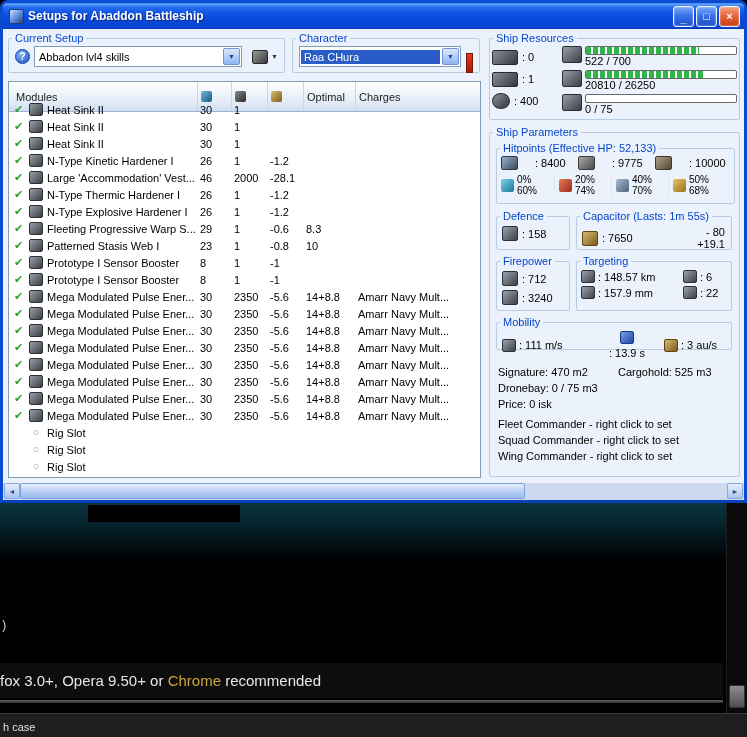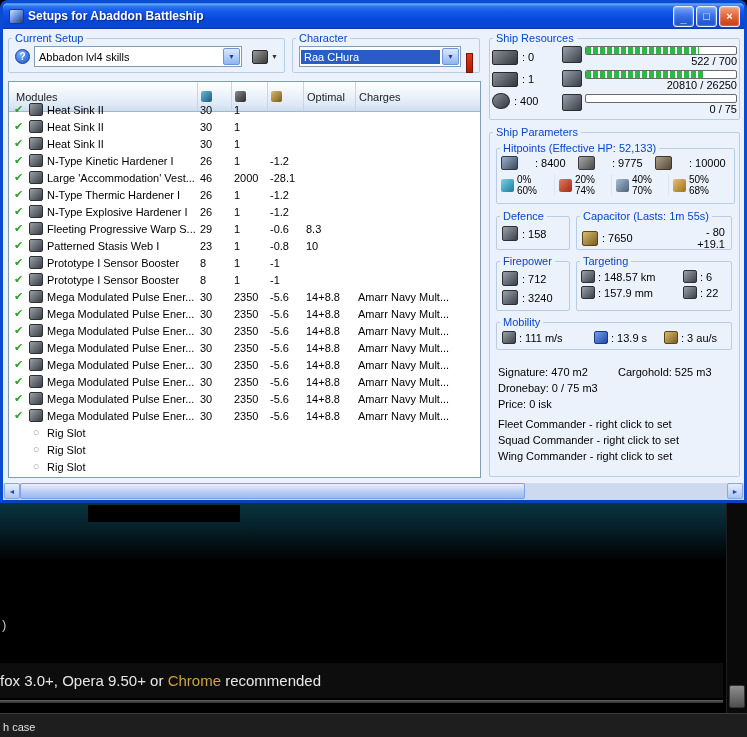--- a/index.html
+++ b/index.html
@@ -85,21 +85,21 @@
   .res-flex { display:flex; padding:2px 2px 0 2px; }
   .res-slots { width:70px; }
   .res-slot { display:flex; align-items:center; height:22px; gap:4px; }
   .ricon { width:26px; height:15px; border-radius:2px;
     background:linear-gradient(135deg,#8a9098,#33373d); border:1px solid #26292e; }
   .ricon.cal { width:18px; height:16px; border-radius:50%; }
   .res-bars { flex:1; }
   .bar-row { display:flex; align-items:flex-start; height:24px; gap:3px; }
   .bicon { width:20px; height:17px; border-radius:2px;
     background:linear-gradient(135deg,#98a0aa,#3a3e46); border:1px solid #2a2d33; }
-  .bar-stack { flex:1;text-align:right; }
+  .bar-stack { flex:1; }
   .bar-track { height:9px; border:1px solid #6a6a6a; background:#fff; border-radius:2px; overflow:hidden; }
   .bar-fill { height:100%; background:repeating-linear-gradient(90deg,#2eb648 0 5px,rgba(0,0,0,0) 5px 7px); }
   .bar-label { display:block; line-height:12px; }
 
   
   .param-grp { left:486px; top:97px; width:251px; height:351px; }
   .param-grp fieldset.sub { position:absolute; margin:0; padding:0; border:1px solid #b9cde2; border-radius:2px; }
   .param-grp fieldset.sub legend { font-size:11px; color:#0847cc; margin-left:3px; padding:0 3px; }
 
   .hp-grp { left:6px; top:4px; width:236px; height:62px; }
@@ -133,21 +133,21 @@
   .targ-grp { left:86px; top:117px; width:156px; height:56px; }
   .targ-row { display:flex; align-items:center; padding:3px 2px 0 4px; }
   .targ-row .cell1 { width:102px; display:flex; align-items:center; gap:3px; }
   .targ-row .cell2 { display:flex; align-items:center; gap:3px; }
   .t-icon { width:14px; height:13px; border-radius:2px;
     background:linear-gradient(135deg,#9aa2ac,#3c4048); border:1px solid #2c2f35; }
 
   .mob-grp { left:6px; top:178px; width:236px; height:34px; }
   .mob-row { display:flex; align-items:center; padding:3px 2px 0 5px; gap:4px; }
   .mob-row .mcell { display:flex; align-items:center; gap:3px; }
-  .mob-row .mcell:nth-child(1){ width:88px; } .mob-row .mcell:nth-child(2){ width:66px; }
+  .mob-row .mcell:nth-child(1){ width:88px; } .mob-row .mcell:nth-child(2){ width:66px;flex-direction:column; }
 
   .stats { position:absolute; left:8px; top:226px; line-height:16px; }
   .stats .row2 { display:flex; }
   .stats .row2 span:first-child { width:120px; }
   .cmd { margin-top:4px; line-height:16px; }
 
   
   .hscroll { position:absolute; left:0; right:0; bottom:0; height:17px; background:#cdd9ef; }
   .harrow { position:absolute; top:0; width:16px; height:16px; border:1px solid #89a8e0; border-radius:2px;
     background:linear-gradient(180deg,#e6eefc,#aac4f0); display:flex; align-items:center; justify-content:center;

